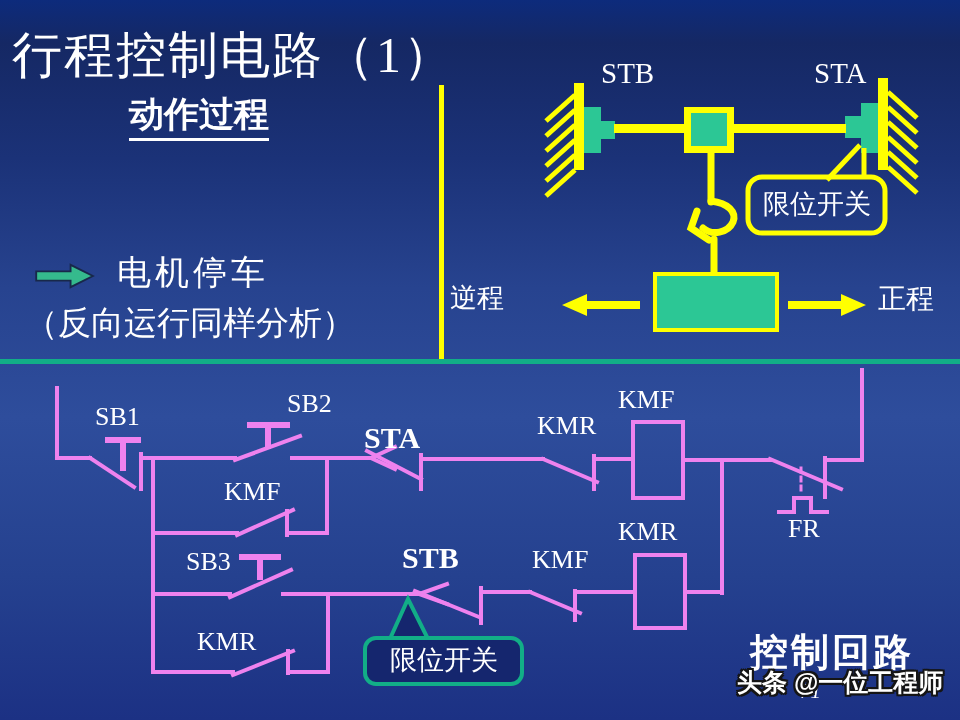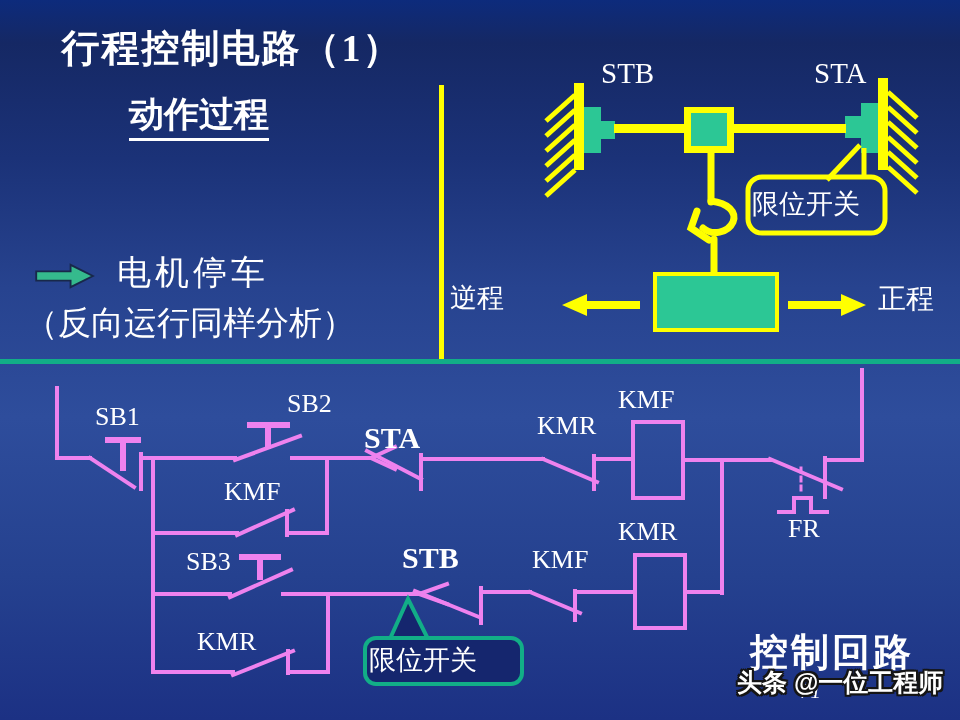--- a/index.html
+++ b/index.html
@@ -1,28 +1,28 @@
 <!DOCTYPE html>
 <html><head>
 <meta charset="utf-8">
 <style>
   html,body{margin:0;padding:0;background:#000;}
   #slide{position:relative;width:960px;height:720px;overflow:hidden;
     font-family:"Liberation Serif",serif;color:#fff;
     background:linear-gradient(180deg,#0d2b7c 0%,#152864 6%,#1b3278 22%,#27438f 40%,#2e4d9c 58%,#25418f 80%,#1c3184 100%);}
   .txt{position:absolute;color:#fff;white-space:nowrap;line-height:1.1;}
   .cjk{font-family:"Liberation Serif",serif;}
-  .title{font-size:38px;font-weight:bold;letter-spacing:2px;}
+  .title{font-size:50px;font-weight:normal;letter-spacing:2px;}
   .subtitle{font-size:35px;font-weight:bold;border-bottom:3px solid #fff;padding-bottom:3px;}
   .body-line{font-size:34px;}
   .flow-row{position:absolute;display:flex;align-items:center;}
   .lbl{font-size:26px;}
   .lbl-bold{font-size:30px;font-weight:bold;}
   .mech-lbl{font-size:29px;}
-  .callout-txt{font-size:27px;text-align:left;}
+  .callout-txt{font-size:27px;text-align:center;}
   .caption{font-size:38px;font-weight:bold;letter-spacing:3px;}
   .watermark{font-size:25px;font-weight:bold;font-family:"Liberation Sans",sans-serif;
     text-shadow:-2px -2px 0 #151515,2px -2px 0 #151515,-2px 2px 0 #151515,2px 2px 0 #151515,0 2px 0 #151515,0 -2px 0 #151515,2px 0 0 #151515,-2px 0 0 #151515;}
   .pagenum{font-size:21px;font-style:italic;}
   svg{display:block;}
   #art{position:absolute;left:0;top:0;z-index:0;}
   .txt,.flow-row{z-index:2;}
 </style>
 </head>
 <body>

